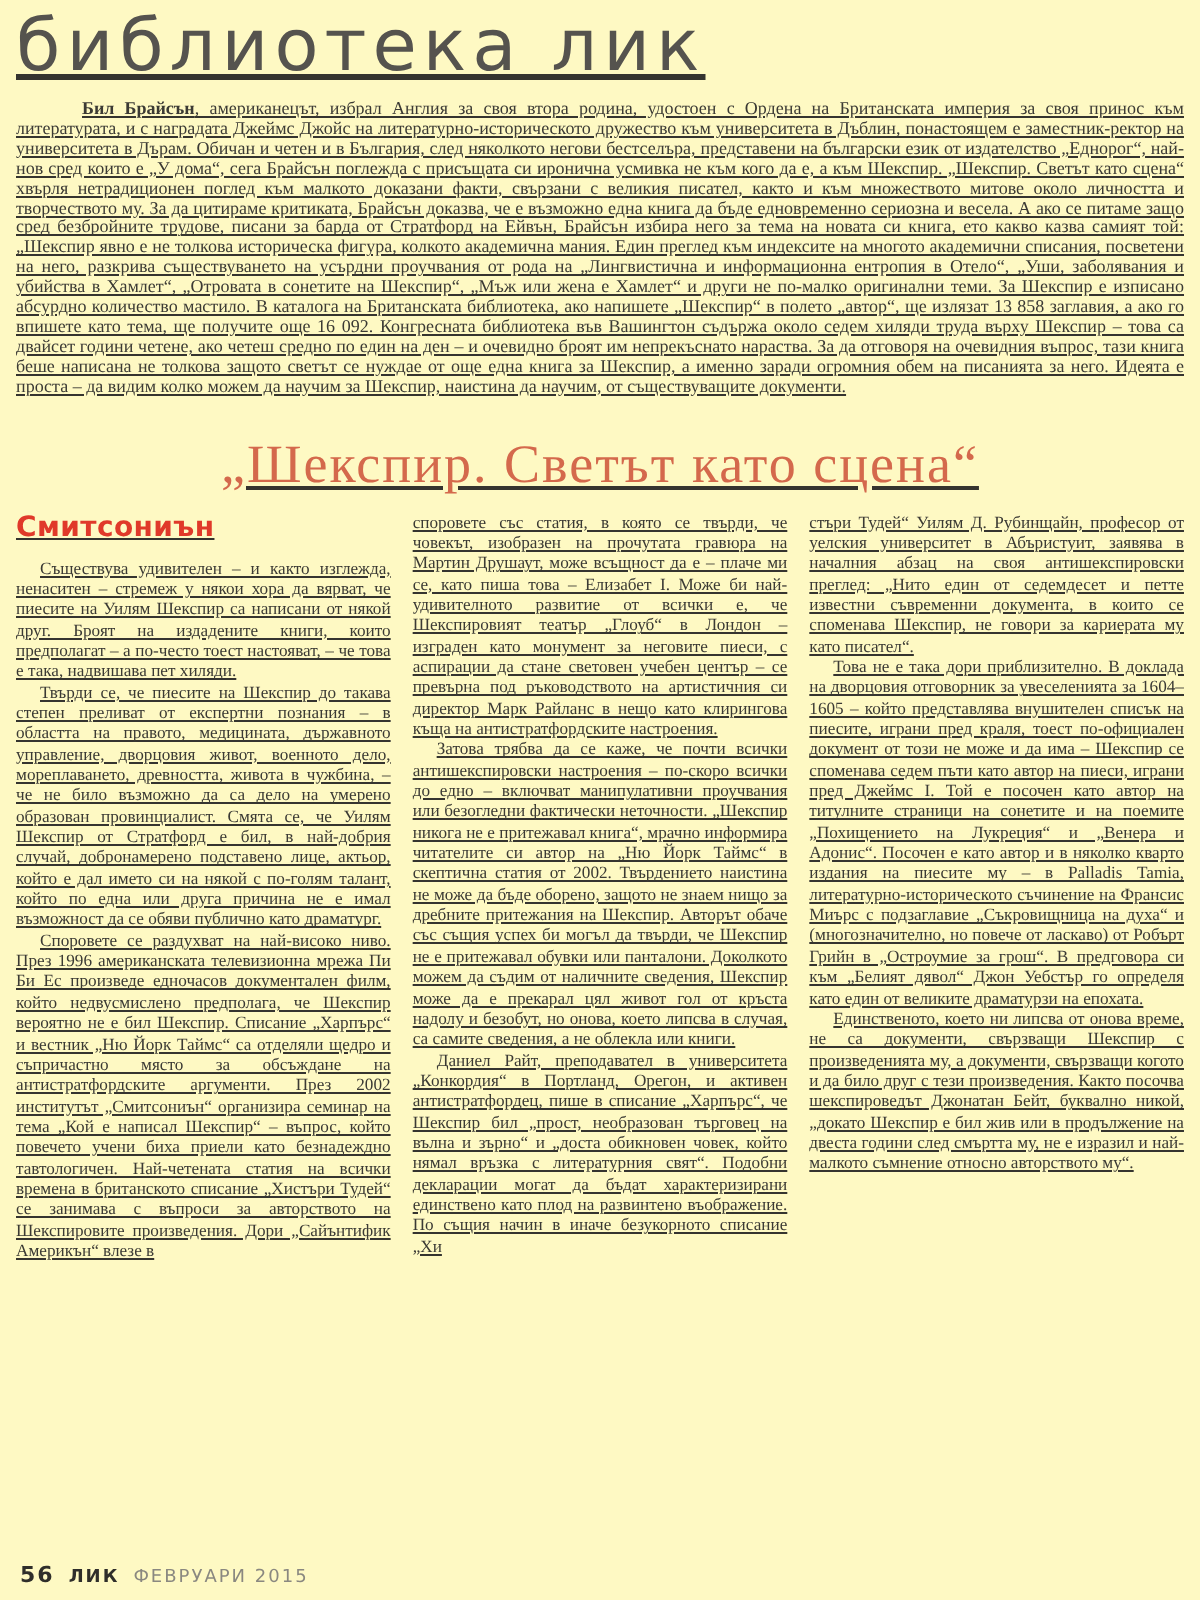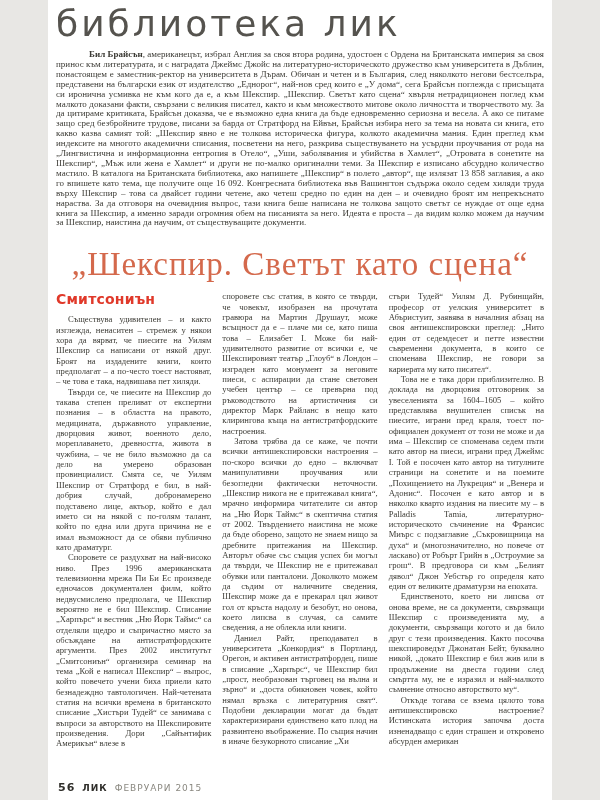--- a/index.html
+++ b/index.html
@@ -1,26 +1,27 @@
 <!DOCTYPE html>
 <html lang="bg"><head>
 <meta charset="utf-8">
 <style>
   * { margin: 0; padding: 0; box-sizing: border-box; }
   html, body { background: #e8e7e4; }
   .page {
     position: relative;
-    width: 504px;
+    width: 600px;
     height: 800px;
     margin: 0 auto;
-    background: #ffffff;
+    background: #fef9c3;
     overflow: hidden;
     padding: 4px 8px;
     font-family: "Liberation Serif", serif;
     color: #35342f;
+    text-decoration: underline;
   }
   .masthead {
     font-family: "DejaVu Sans", sans-serif;
     font-size: 36px;
     font-weight: 400;
     letter-spacing: 3px;
     color: #55534e;
     line-height: 1.0;
     margin: 2px 0 8px 0;
   }
@@ -28,21 +29,21 @@
     font-size: 9px;
     line-height: 9.9px;
     text-align: justify;
     text-indent: 0;
     color: #3b3a34;
   }
   .intro .lead { font-weight: bold; margin-left: 33px; }
   .article-title {
     text-align: center;
     font-family: "Liberation Serif", serif;
-    font-size: 33px;
+    font-size: 27px;
     font-weight: 400;
     margin: 18px 0 8px 0;
     letter-spacing: 1px;
   }
   .columns {
     display: flex;
     gap: 11px;
     margin-top: 4px;
   }
   .col { flex: 1 1 0; min-width: 0; }
@@ -101,21 +102,20 @@
     <div class="col">
       <p class="cont">споровете със статия, в която се твърди, че човекът, изобразен на прочутата гравюра на Мартин Друшаут, може всъщност да е – плаче ми се, като пиша това – Елизабет I. Може би най-удивителното развитие от всички е, че Шекспировият театър „Глоуб“ в Лондон – изграден като монумент за неговите пиеси, с аспирации да стане световен учебен център – се превърна под ръководството на артистичния си директор Марк Райланс в нещо като клирингова къща на антистратфордските настроения.</p>
       <p>Затова трябва да се каже, че почти всички антишекспировски настроения – по-скоро всички до едно – включват манипулативни проучвания или безогледни фактически неточности. „Шекспир никога не е притежавал книга“, мрачно информира читателите си автор на „Ню Йорк Таймс“ в скептична статия от 2002. Твърдението наистина не може да бъде оборено, защото не знаем нищо за дребните притежания на Шекспир. Авторът обаче със същия успех би могъл да твърди, че Шекспир не е притежавал обувки или панталони. Доколкото можем да съдим от наличните сведения, Шекспир може да е прекарал цял живот гол от кръста надолу и безобут, но онова, което липсва в случая, са самите сведения, а не облекла или книги.</p>
       <p>Даниел Райт, преподавател в университета „Конкордия“ в Портланд, Орегон, и активен антистратфордец, пише в списание „Харпърс“, че Шекспир бил „прост, необразован търговец на вълна и зърно“ и „доста обикновен човек, който нямал връзка с литературния свят“. Подобни декларации могат да бъдат характеризирани единствено като плод на развинтено въображение. По същия начин в иначе безукорното списание „Хи</p>
     </div>
 
     <div class="col">
       <p class="cont">стъри Тудей“ Уилям Д. Рубинщайн, професор от уелския университет в Абъристуит, заявява в началния абзац на своя антишекспировски преглед: „Нито един от седемдесет и петте известни съвременни документа, в които се споменава Шекспир, не говори за кариерата му като писател“.</p>
       <p>Това не е така дори приблизително. В доклада на дворцовия отговорник за увеселенията за 1604–1605 – който представлява внушителен списък на пиесите, играни пред краля, тоест по-официален документ от този не може и да има – Шекспир се споменава седем пъти като автор на пиеси, играни пред Джеймс I. Той е посочен като автор на титулните страници на сонетите и на поемите „Похищението на Лукреция“ и „Венера и Адонис“. Посочен е като автор и в няколко кварто издания на пиесите му – в Palladis Tamia, литературно-историческото съчинение на Франсис Миърс с подзаглавие „Съкровищница на духа“ и (многозначително, но повече от ласкаво) от Робърт Грийн в „Остроумие за грош“. В предговора си към „Белият дявол“ Джон Уебстър го определя като един от великите драматурзи на епохата.</p>
       <p>Единственото, което ни липсва от онова време, не са документи, свързващи Шекспир с произведенията му, а документи, свързващи когото и да било друг с тези произведения. Както посочва шекспироведът Джонатан Бейт, буквално никой, „докато Шекспир е бил жив или в продължение на двеста години след смъртта му, не е изразил и най-малкото съмнение относно авторството му“.</p>
-      <p>Откъде тогава се взема цялото това антишекспировско настроение? Истинската история започва доста изненадващо с един страшен и откровено абсурден американ</p>
     </div>
 
   </div>
 
   <div class="footer">
     <span class="pageno">56</span>
     <span class="mag">ЛИК</span>
     <span class="issue">ФЕВРУАРИ 2015</span>
   </div>
 

